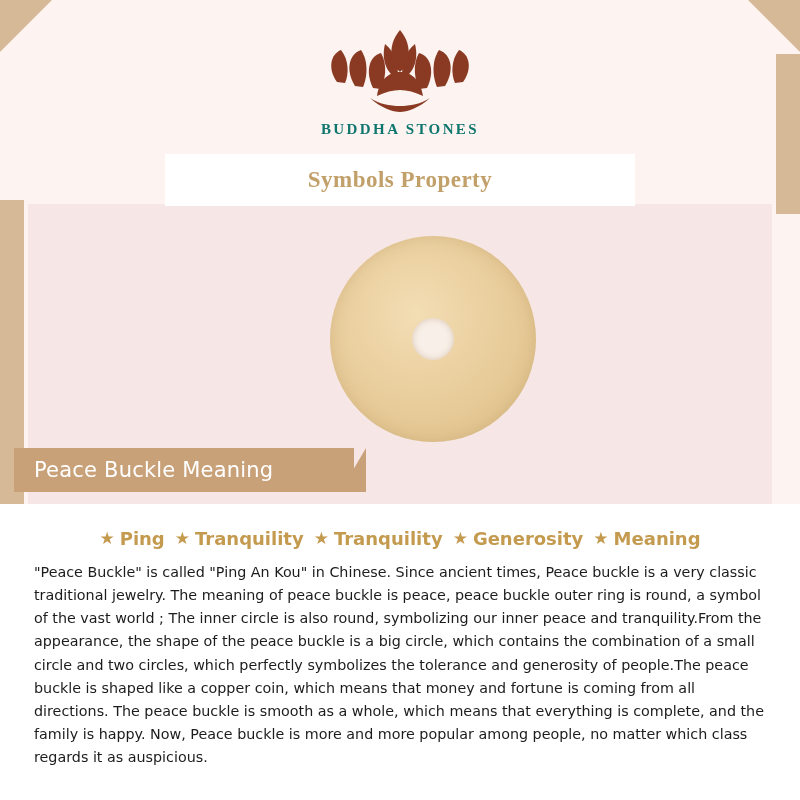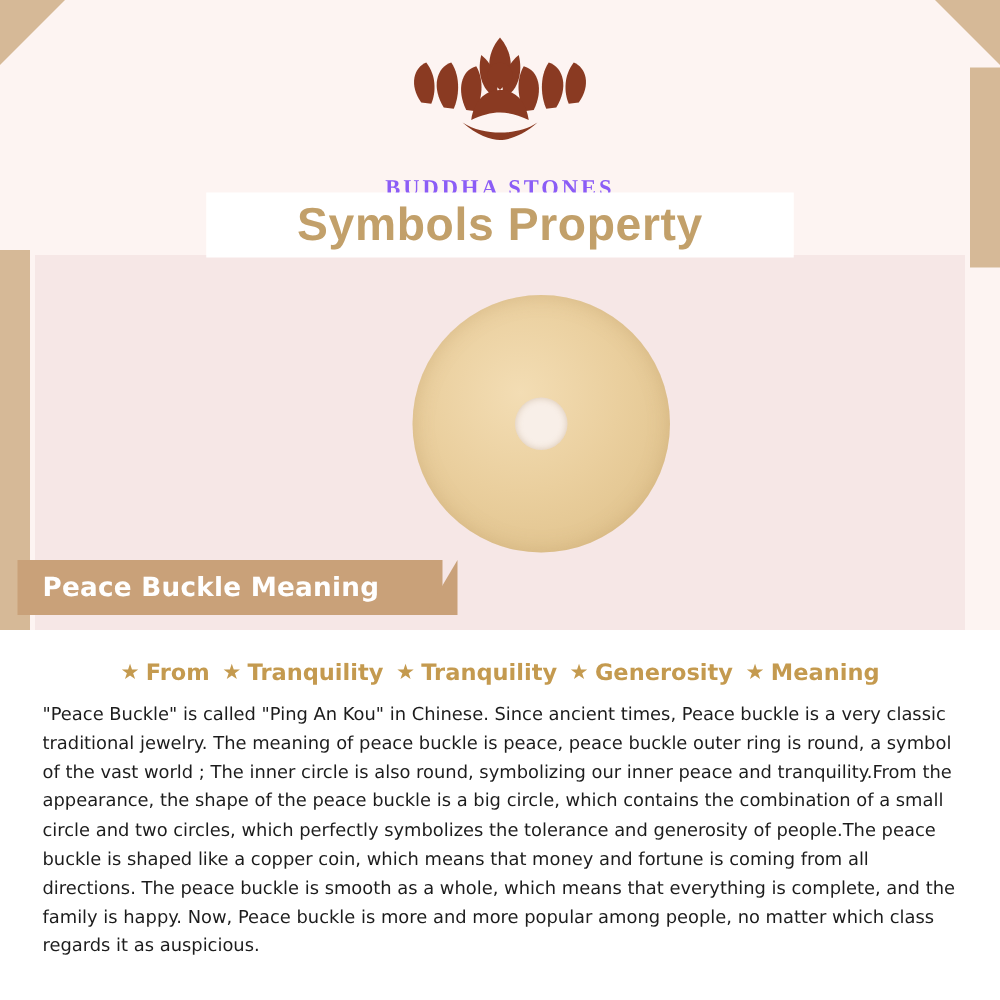--- a/index.html
+++ b/index.html
@@ -97,45 +97,45 @@
     left: 0;
     top: 6px;
     width: 744px;
     text-align: center;
   }
   .logo-mark {
     display: block;
     margin: 0 auto;
   }
   .logo-text {
-    margin-top: 20px;
-    font-size: 18px;
+    margin-top: 1px;
+    font-size: 15px;
     letter-spacing: 2.4px;
     font-weight: bold;
-    color: #8b5cf6;
+    color: #0f766e;
     font-family: "Liberation Serif", serif;
   }
 
   .title-band {
     position: absolute;
     left: 137px;
     top: 140px;
     width: 470px;
     height: 52px;
     background: #ffffff;
     display: flex;
     align-items: center;
     justify-content: center;
   }
   .title-band-text {
-    font-size: 37px;
+    font-size: 23px;
     font-weight: bold;
     color: #c2a06a;
     letter-spacing: 0.5px;
-    font-family: Liberation Sans, sans-serif;
+    font-family: Liberation Serif, serif;
   }
 
   .disc {
     position: absolute;
     left: 302px;
     top: 222px;
     width: 206px;
     height: 206px;
     border-radius: 50%;
     background: radial-gradient(circle at 42% 38%, #f3ddb4 0%, #eacf9e 45%, #dcbd85 100%);
@@ -162,21 +162,21 @@
     width: 340px;
     height: 44px;
     background: #c9a179;
     display: flex;
     align-items: center;
   }
   .ribbon-text {
     padding-left: 20px;
     color: #ffffff;
     font-size: 21px;
-    font-weight: bold;
+    font-weight: normal;
     letter-spacing: 0.2px;
     font-family: "DejaVu Sans", sans-serif;
   }
   .ribbon-tail {
     position: absolute;
     left: 340px;
     top: 448px;
     width: 0;
     height: 0;
     border-style: solid;
@@ -276,21 +276,21 @@
 
   <div class="ribbon">
     <span class="ribbon-text">Peace Buckle Meaning</span>
   </div>
   <div class="ribbon-tail"></div>
 
   <div class="content">
     <div class="keywords">
       <span class="kw">
         <span class="star">★</span>
-        <span>From</span>
+        <span>Ping</span>
       </span>
       <span class="kw">
         <span class="star">★</span>
         <span>Tranquility</span>
       </span>
       <span class="kw">
         <span class="star">★</span>
         <span>Tranquility</span>
       </span>
       <span class="kw">

